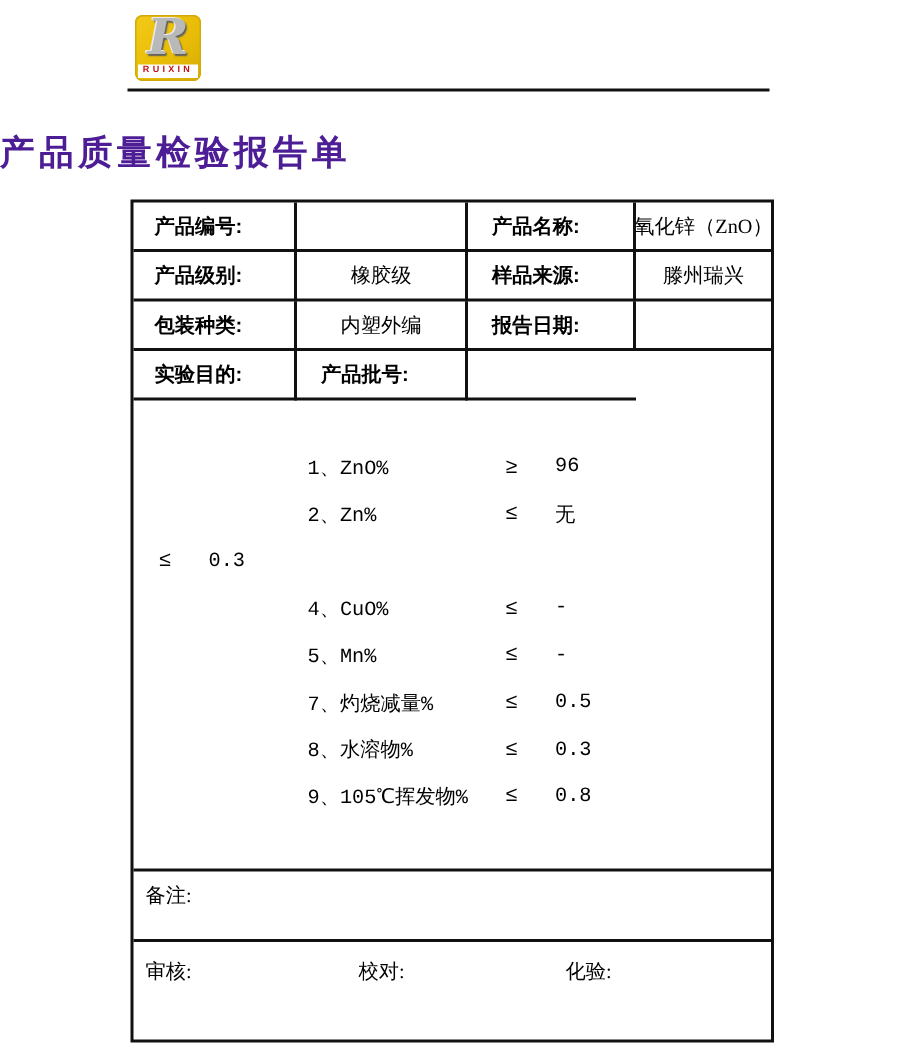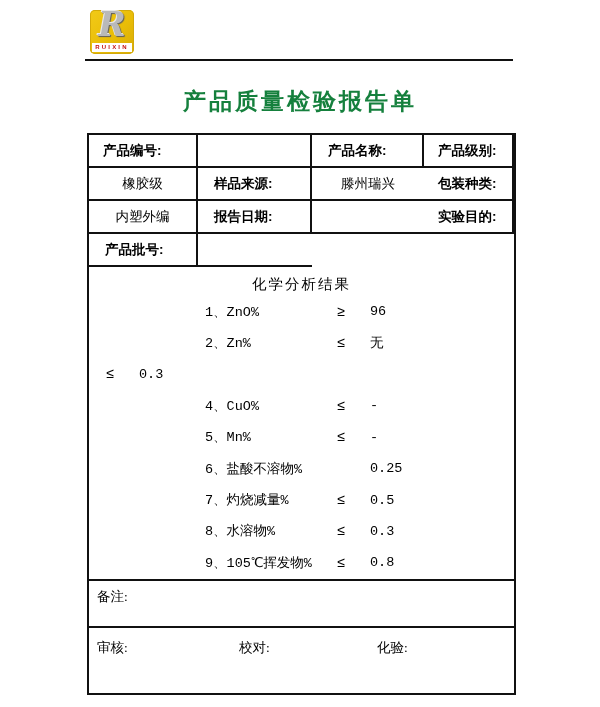--- a/index.html
+++ b/index.html
@@ -44,23 +44,23 @@
     font-family:"Liberation Sans","DejaVu Sans",sans-serif;
     font-weight:bold; font-size:13.5px; color:#000; letter-spacing:0.2px;
   }
   .header-rule {
     position:absolute; left:85px; top:59px; width:428px; height:2px;
     background:#111;
   }
 
   
   .doc-title {
-    position:absolute; left:0; right:0; top:86px; text-align:center;
-    font-family:"Liberation Sans","DejaVu Sans",sans-serif;
-    font-weight:bold; font-size:23px; letter-spacing:3px; color:#15803d;
+    position:absolute; left:0; right:0; top:86px; text-align:left;
+    font-family:"Liberation Sans","DejaVu Sans",sans-serif;
+    font-weight:bold; font-size:23px; letter-spacing:3px; color:#4c1d95;
   }
 
   
   .report-table {
     position:absolute; left:87px; top:133px; width:429px; height:562px;
     border:2px solid #111; background:#fff;
   }
 
   
   .info-grid { display:grid; grid-template-columns:109px 114px 112px 1fr; }
@@ -122,38 +122,38 @@
 
   <h1 class="doc-title">产品质量检验报告单</h1>
 
   <div class="report-table">
 
     <div class="info-grid">
 
       <div class="cell label pad-a bd-r">产品编号:</div>
       <div class="cell value bd-r"></div>
       <div class="cell label pad-c bd-r">产品名称:</div>
+      <div class="cell value">氧化锌（ZnO）</div>
 
       <div class="cell label pad-a bd-r">产品级别:</div>
       <div class="cell value bd-r">橡胶级</div>
       <div class="cell label pad-c bd-r">样品来源:</div>
       <div class="cell value">滕州瑞兴</div>
 
       <div class="cell label pad-a bd-r">包装种类:</div>
       <div class="cell value bd-r">内塑外编</div>
       <div class="cell label pad-c bd-r">报告日期:</div>
       <div class="cell value"></div>
 
       <div class="cell label pad-a bd-r">实验目的:</div>
       <div class="cell label pad-c bd-r">产品批号:</div>
       <div class="cell value"></div>
     </div>
 
     <div class="analysis">
-      <div class="analysis-title">化学分析结果</div>
       <div class="items">
         <div class="item">
           <span class="item-name">1、ZnO%</span>
           <span class="item-op">≥</span>
           <span class="item-val">96</span>
         </div>
         <div class="item">
           <span class="item-name">2、Zn%</span>
           <span class="item-op">≤</span>
           <span class="item-val">无</span>
@@ -164,25 +164,20 @@
         </div>
         <div class="item">
           <span class="item-name">4、CuO%</span>
           <span class="item-op">≤</span>
           <span class="item-val">-</span>
         </div>
         <div class="item">
           <span class="item-name">5、Mn%</span>
           <span class="item-op">≤</span>
           <span class="item-val">-</span>
-        </div>
-        <div class="item">
-          <span class="item-name">6、盐酸不溶物%</span>
-          <span class="item-op"></span>
-          <span class="item-val">0.25</span>
         </div>
         <div class="item">
           <span class="item-name">7、灼烧减量%</span>
           <span class="item-op">≤</span>
           <span class="item-val">0.5</span>
         </div>
         <div class="item">
           <span class="item-name">8、水溶物%</span>
           <span class="item-op">≤</span>
           <span class="item-val">0.3</span>

